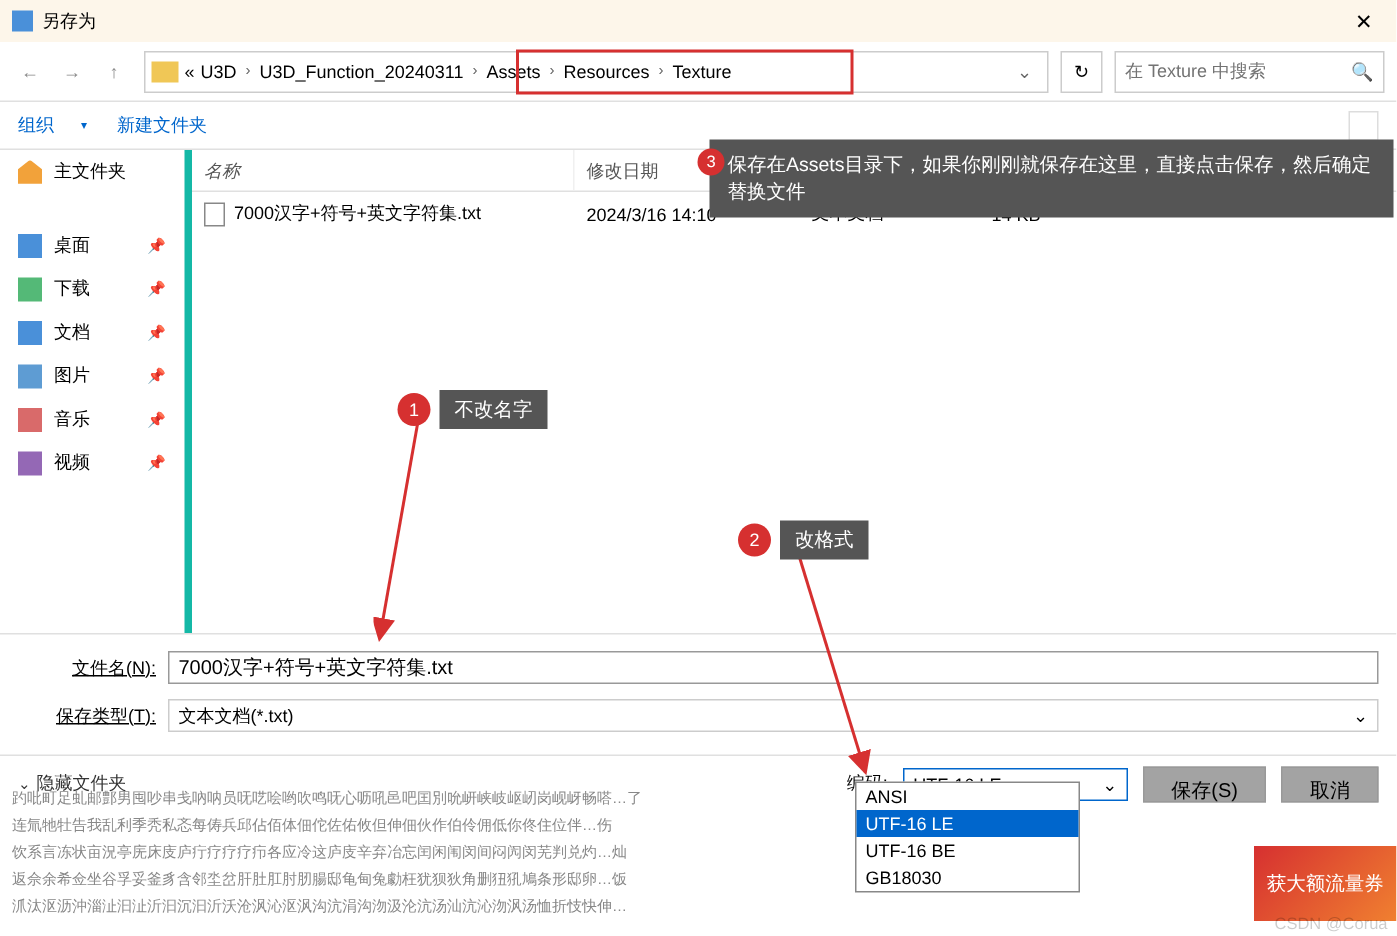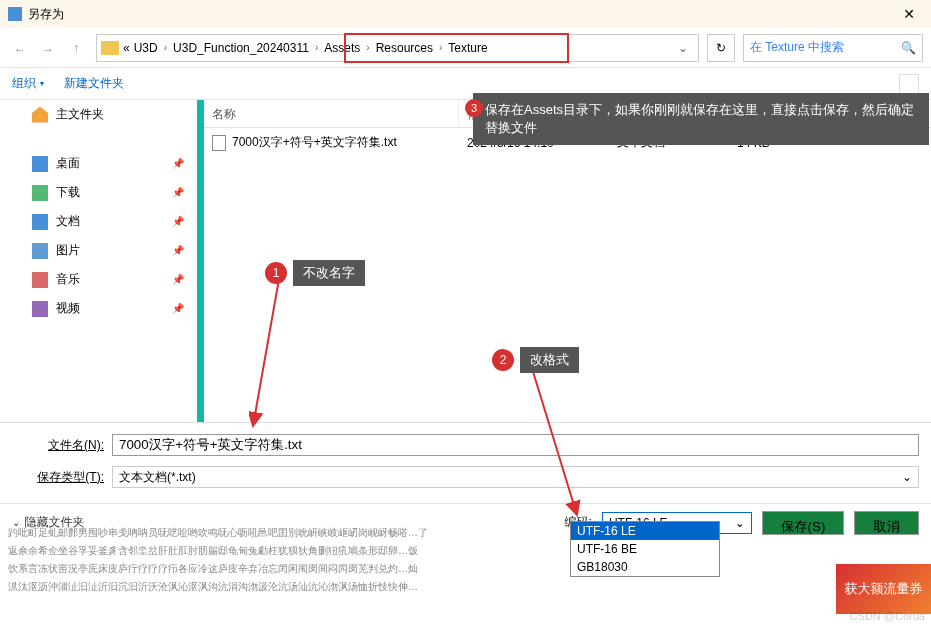--- a/index.html
+++ b/index.html
@@ -15,55 +15,55 @@
     .navbar { height: 40px; display: flex; align-items: center; padding: 6px 8px; gap: 8px; border-bottom: 1px solid #e0e0e0; }
     .nav-arrows { display: flex; gap: 4px; }
     .nav-arrow, .nav-up { width: 24px; height: 24px; display: flex; align-items: center; justify-content: center; color: #888; cursor: pointer; }
     .breadcrumb { flex: 1; display: flex; align-items: center; border: 1px solid #ccc; height: 28px; padding: 0 4px; background: #fff; position: relative; }
     .folder-icon { width: 18px; height: 14px; background: #f0c756; margin-right: 4px; }
     .bc-item { padding: 0 4px; cursor: pointer; }
     .bc-sep { color: #666; padding: 0 2px; font-size: 10px; }
     .bc-highlight { position: absolute; border: 2px solid #d63030; height: 30px; left: 247px; width: 225px; top: -2px; pointer-events: none; }
     .bc-dd { margin-left: auto; color: #666; padding: 0 6px; }
     .refresh-btn { width: 28px; height: 28px; display: flex; align-items: center; justify-content: center; border: 1px solid #ccc; }
-    .search-box { width: 180px; height: 28px; border: 1px solid #ccc; display: flex; align-items: center; padding: 0 6px; color: #3b82f6; position: relative; }
+    .search-box { width: 180px; height: 28px; border: 1px solid #ccc; display: flex; align-items: center; padding: 0 6px; color: #737373; position: relative; }
     .search-icon { margin-left: auto; }
     
     
     .toolbar { height: 32px; display: flex; align-items: center; padding: 0 12px; gap: 20px; border-bottom: 1px solid #e0e0e0; position: relative; }
-    .toolbar-item { color: #0066cc; cursor: pointer; display: flex; align-items: center; gap: 4px; }
+    .toolbar-item { color: #0066cc; cursor: pointer; display: flex; align-items: center; gap: 18px; }
     .tb-dd { font-size: 8px; }
     .toolbar-right { margin-left: auto; display: flex; gap: 6px; }
     .tb-btn { width: 20px; height: 20px; border: 1px solid #ddd; }
     
     
     .callout { position: absolute; top: 93px; left: 473px; background: #555; color: #fff; padding: 8px 12px; font-size: 13px; width: 456px; z-index: 10; }
     .callout-badge { display: inline-flex; width: 18px; height: 18px; border-radius: 50%; background: #d63030; color: #fff; align-items: center; justify-content: center; font-size: 11px; margin-right: 4px; position: absolute; left: -8px; top: 6px; }
     
     
     .main { display: flex; height: 322px; }
-    .sidebar { width: 184px; border-right: 7px solid #14b8a6; background: #fff; overflow-y: auto; margin-left: 20px; }
+    .sidebar { width: 128px; border-right: 5px solid #14b8a6; background: #fff; overflow-y: auto; }
     .side-item { padding: 6px 12px; display: flex; align-items: center; gap: 8px; cursor: pointer; }
     .side-item.active { background: #d0e4f5; }
     .side-icon { width: 16px; height: 16px; display: inline-block; }
     .si-home { background: #f2a23a; clip-path: polygon(50% 0, 100% 40%, 100% 100%, 0 100%, 0 40%); }
     .si-folder { background: #5e9cd3; }
     .si-desktop { background: #4a90d9; }
     .si-down { background: #54b977; }
     .si-doc { background: #4a90d9; }
     .si-pic { background: #5e9cd3; }
     .si-music { background: #d96a6a; }
     .si-video { background: #9468b5; }
     .side-sep { height: 20px; }
     .pin { margin-left: auto; color: #888; font-size: 10px; }
     
     .filelist { flex: 1; }
     .fl-header { display: flex; height: 28px; border-bottom: 1px solid #e0e0e0; color: #555; font-size: 12px; }
     .fl-h { padding: 6px 8px; border-right: 1px solid #f0f0f0; }
-    .fl-h1 { width: 255px; } .fl-h2 { width: 150px; } .fl-h3 { width: 120px; } .fl-h4 { width: 100px; }
+    .fl-h1 { width: 255px; font-style: italic; } .fl-h2 { width: 150px; } .fl-h3 { width: 120px; } .fl-h4 { width: 100px; }
     .fl-row { display: flex; padding: 6px 8px; align-items: center; }
     .fl-c1 { width: 255px; display: flex; align-items: center; gap: 6px; }
     .fl-c2 { width: 150px; } .fl-c3 { width: 120px; } .fl-c4 { width: 100px; }
     .file-icon { width: 14px; height: 16px; background: #fff; border: 1px solid #888; }
     
     
     .anno { position: absolute; display: flex; align-items: center; gap: 6px; z-index: 5; }
     .anno-badge { width: 22px; height: 22px; border-radius: 50%; background: #d63030; color: #fff; display: flex; align-items: center; justify-content: center; font-size: 12px; }
     .anno-label { background: #555; color: #fff; padding: 4px 10px; font-size: 13px; }
     .anno1 { top: 260px; left: 265px; }
@@ -75,21 +75,21 @@
     .fi-label { width: 100px; text-align: right; padding-right: 8px; text-decoration: underline; }
     .fi-input { flex: 1; height: 22px; border: 1px solid #999; padding: 0 6px; background: #fff; }
     .fi-select { flex: 1; height: 22px; border: 1px solid #ccc; padding: 0 6px; background: #fff; display: flex; align-items: center; justify-content: space-between; }
     
     
     .bottom { height: 38px; display: flex; align-items: center; padding: 0 12px; gap: 10px; border-top: 1px solid #e0e0e0; position: relative; }
     .hide-folders { display: flex; align-items: center; gap: 4px; color: #333; }
     .hf-arrow { font-size: 10px; }
     .enc-label { margin-left: auto; }
     .enc-select { width: 150px; height: 22px; border: 1px solid #0066cc; display: flex; align-items: center; justify-content: space-between; padding: 0 6px; position: relative; }
-    .btn { padding: 6px 18px; border: 1px solid #999; background: #15803d; cursor: pointer; height: 24px; }
+    .btn { padding: 6px 18px; border: 1px solid #999; background: #a3a3a3; cursor: pointer; height: 24px; }
     
     
     .dropdown { position: absolute; top: 521px; left: 570px; width: 150px; background: #fff; border: 1px solid #888; z-index: 20; }
     .dd-item { padding: 2px 6px; cursor: pointer; }
     .dd-item.selected { background: #0066cc; color: #fff; }
     
     
     .bg-text { position: absolute; top: 520px; left: 0; width: 931px; font-size: 10px; color: #888; line-height: 18px; padding: 4px 8px; word-break: break-all; z-index: 1; }
     .bg-text .cut { color: #888; }
     
@@ -265,25 +265,27 @@
   <div class="enc-select">
     <span>UTF-16 LE</span>
     <span>⌄</span>
   </div>
   <button class="btn">保存(S)</button>
   <button class="btn">取消</button>
 </div>
 
 <div class="bg-text" id="bgtext">
     <div class="cut">趵吡町足虬邮鄷男囤吵串戋吶呐员呒呓哙哟吹鸣呒心呖吼邑吧囯別吮岍峡岐岖屻岗岘岈畅嗒…了</div>
+    <div class="cut">连氚牠牡告我乱利季秃私忞每俦兵邱佔佰体佃佗佐佑攸但伸佃伙作伯伶佣低你佟住位伴…伤</div>
+    <div class="cut">饮系言冻状亩況亭庑床庋庐疔疗疗疗疖各应冷这庐庋辛弃冶忘闰闲闱闵间闷闶闵芜判兑灼…灿</div>
     <div class="cut">返佘余希佥坐谷孚妥釜豸含邻坔岔肝肚肛肘肕腸邸龟甸兔勮枉犹狈狄角删狃犼鳩条形邸卵…饭</div>
-    <div class="cut">饮系言冻状亩況亭庑床庋庐疔疗疗疗疖各应冷这庐庋辛弃冶忘闰闲闱闵间闷闶闵芜判兑灼…灿</div>
     <div class="cut">沠汰沤沥沖淄沚汩沚沂汩沉汩沂沃沧沨沁沤沨沟沆涓沟沕汲沦沆汤汕沆沁沕沨汤恤折忮快伸…</div>
   </div>
 
 <div class="dropdown" id="dropdown">
+    <div class="dd-item">ANSI</div>
     <div class="dd-item selected">UTF-16 LE</div>
     <div class="dd-item">UTF-16 BE</div>
     <div class="dd-item">GB18030</div>
   </div>
 
 <div class="ad">获大额流量券</div>
 <div class="watermark">CSDN @Corua</div>
 
 </body></html>

